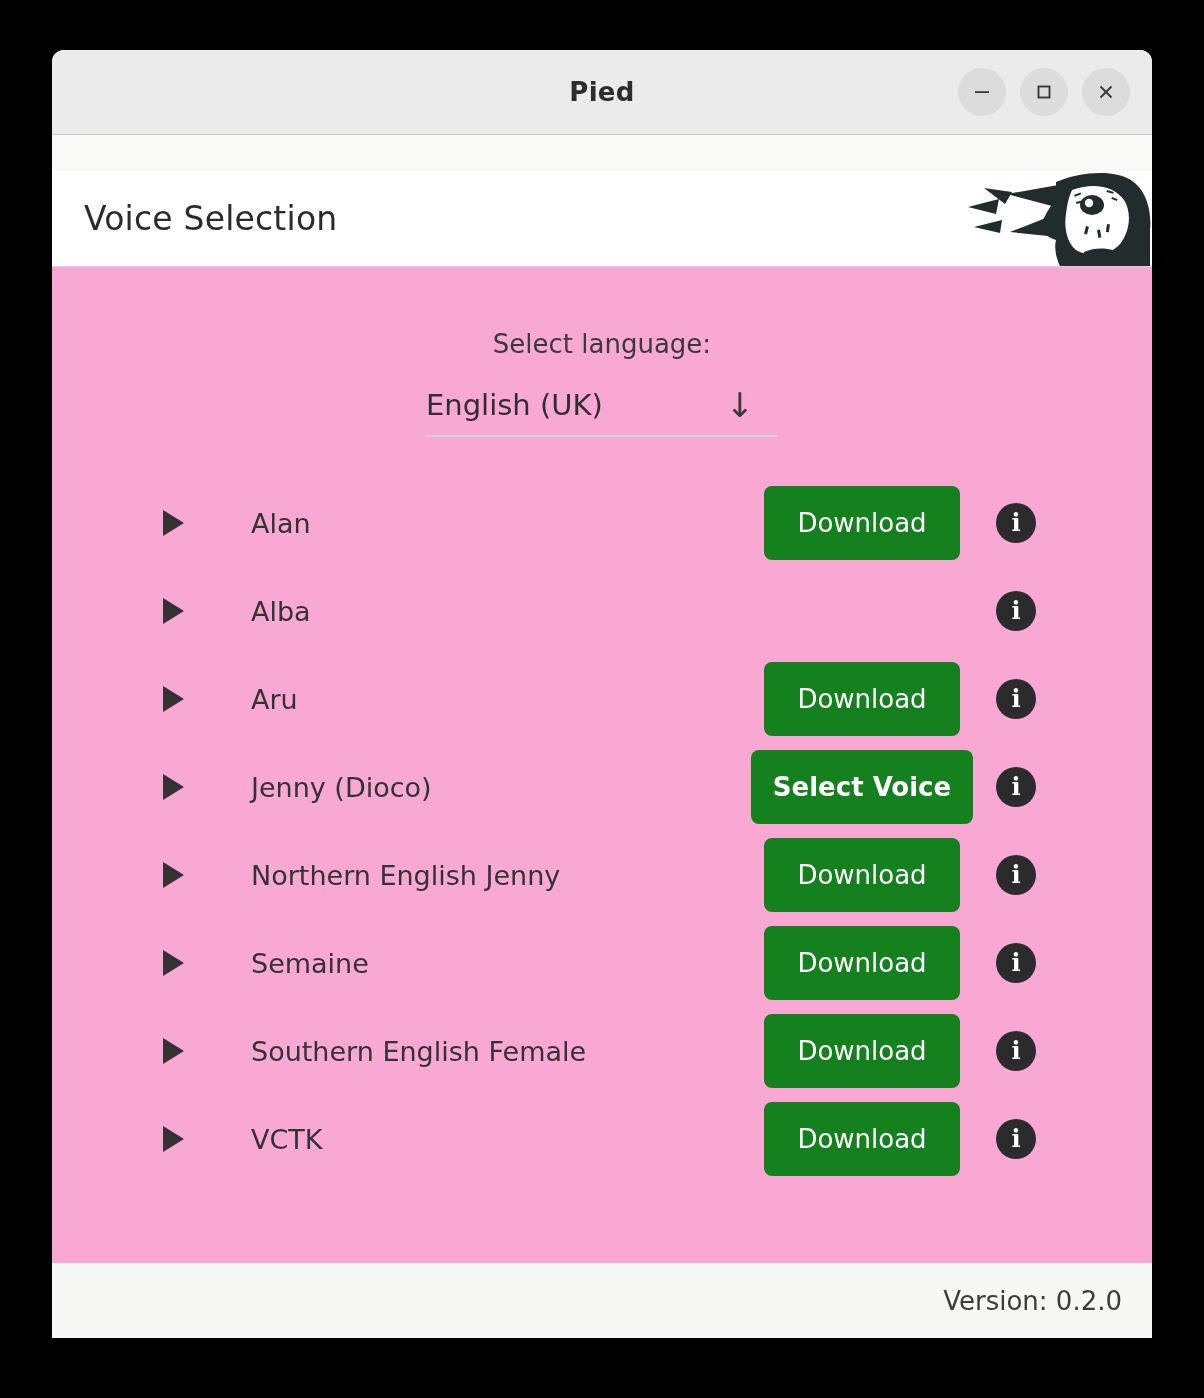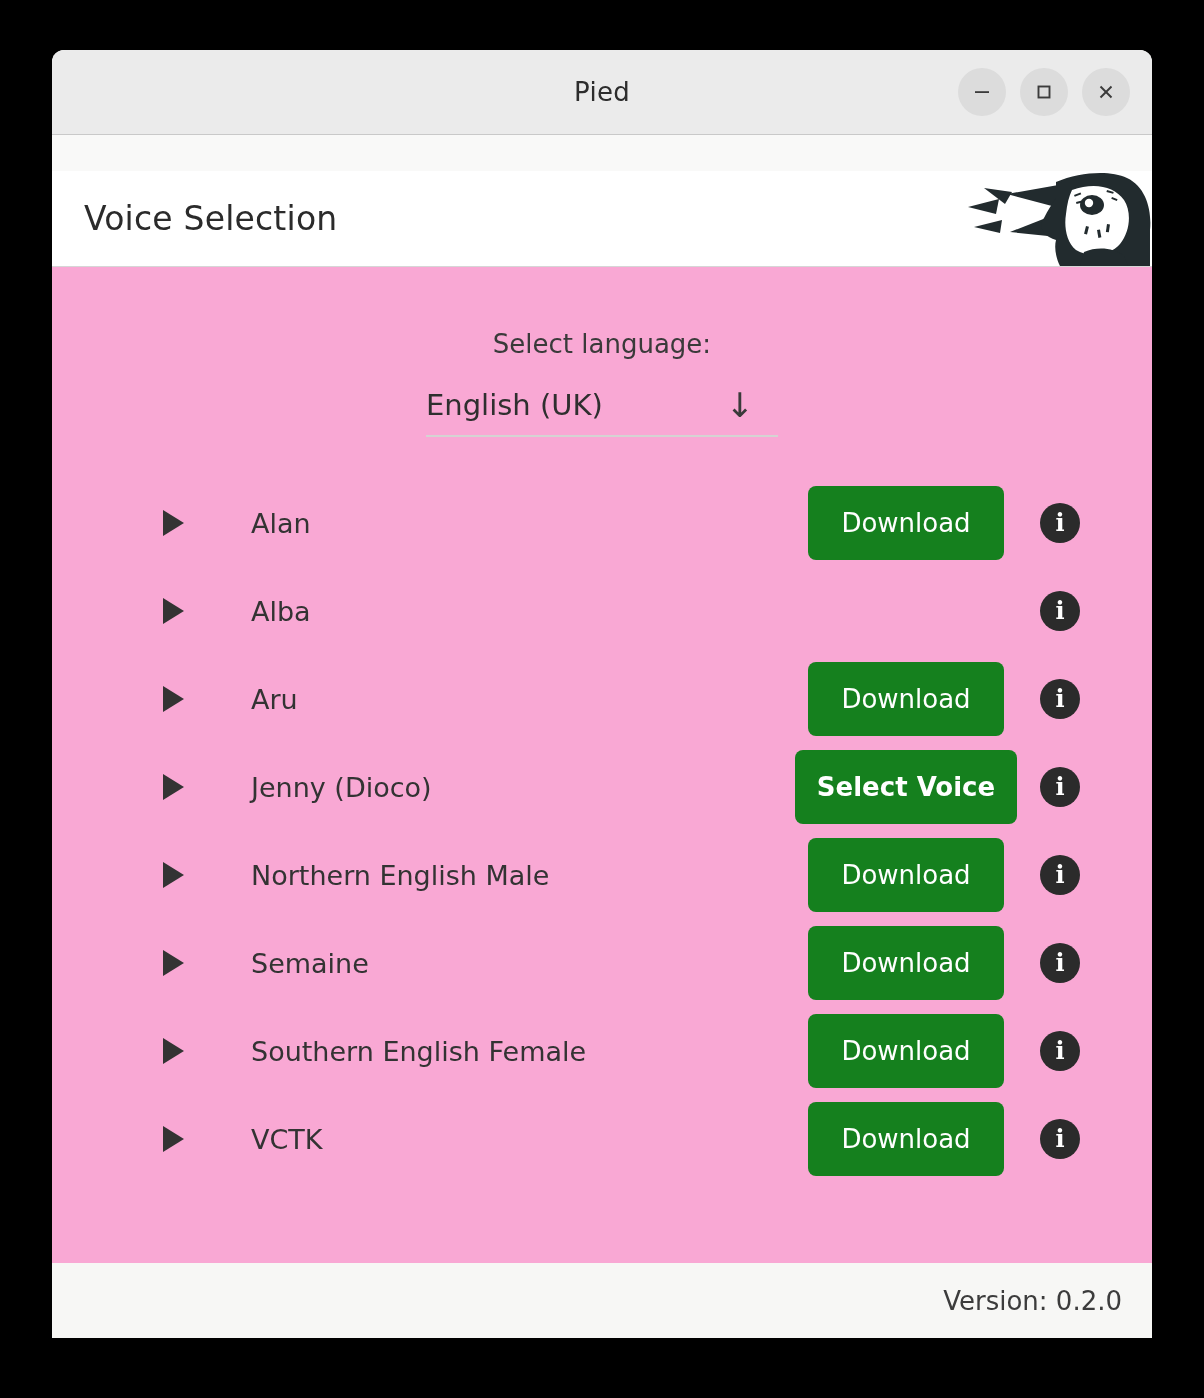--- a/index.html
+++ b/index.html
@@ -33,21 +33,21 @@
     background: #ebebeb;
     border-bottom: 1px solid #c9c9c9;
     display: flex;
     align-items: center;
     justify-content: center;
   }
 
   #titlebar-title {
     font-family: "DejaVu Sans", sans-serif;
     font-size: 26px;
-    font-weight: normal;
+    font-weight: bold;
     color: #2d2d2d;
     letter-spacing: 0.3px;
   }
 
   #window-controls {
     position: absolute;
     right: 22px;
     top: 0;
     height: 100%;
     display: flex;
@@ -152,21 +152,21 @@
   #voice-list {
     margin-top: 42px;
     padding: 0 0 0 0;
   }
 
   .voice-row {
     height: 88px;
     display: flex;
     align-items: center;
     padding-left: 108px;
-    padding-right: 72px;
+    padding-right: 116px;
     position: relative;
   }
 
   .play-icon {
     width: 26px;
     height: 30px;
     flex: 0 0 26px;
     cursor: pointer;
     display: flex;
     align-items: center;
@@ -378,21 +378,21 @@
             <button class="action-btn bold">Select Voice</button>
           </span>
           <span class="info-icon">i</span>
         </div>
         <div class="voice-row">
           <span class="play-icon">
             <svg width="26" height="30" viewBox="0 0 26 30">
               <polygon points="3,2 24,15 3,28" fill="#333333"></polygon>
             </svg>
           </span>
-          <span class="voice-name">Northern English Male</span>
+          <span class="voice-name">Northern English Jenny</span>
           <span class="action-cell">
             <button class="action-btn">Download</button>
           </span>
           <span class="info-icon">i</span>
         </div>
         <div class="voice-row">
           <span class="play-icon">
             <svg width="26" height="30" viewBox="0 0 26 30">
               <polygon points="3,2 24,15 3,28" fill="#333333"></polygon>
             </svg>

